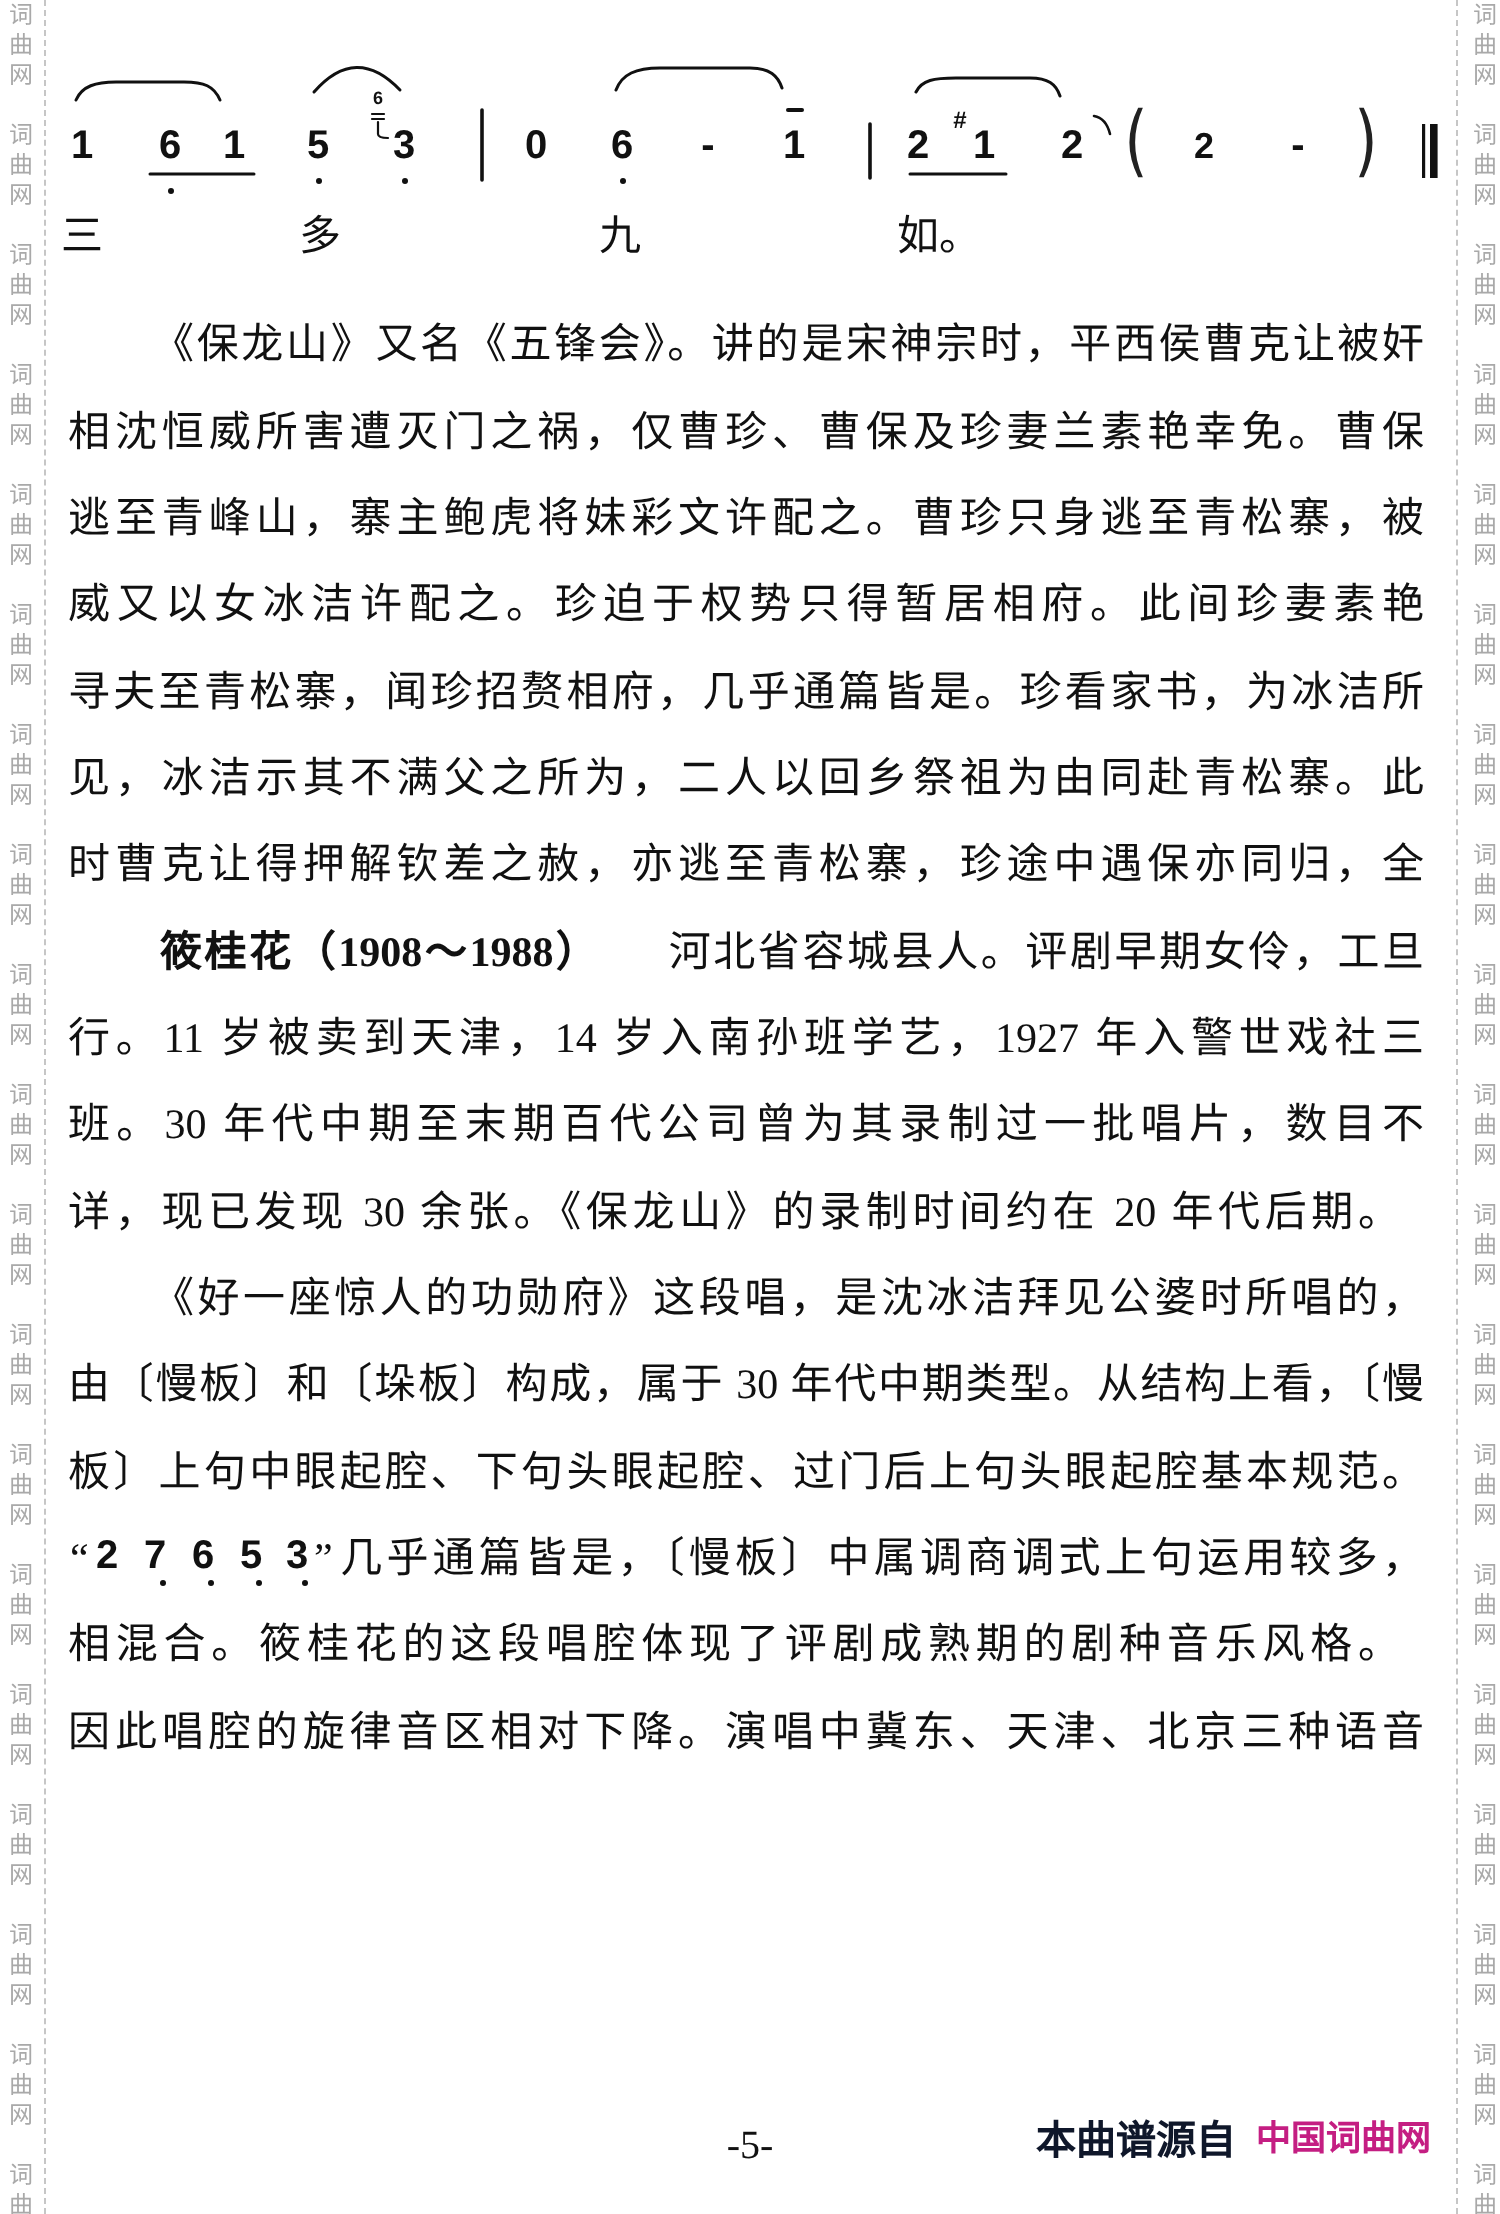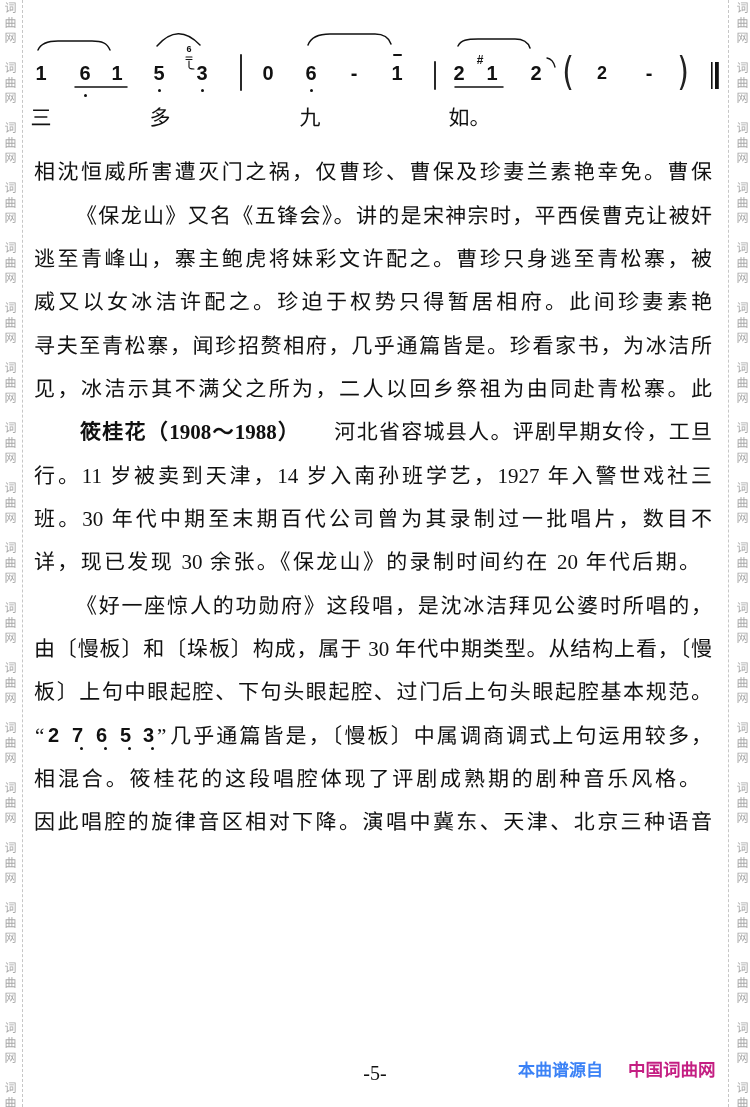--- a/index.html
+++ b/index.html
@@ -63,21 +63,21 @@
   .mq-open { position:absolute; left:1px; top:0; line-height:43px; }
   .mq-close { position:absolute; left:123px; top:0; line-height:43px; }
   .md {
     position:absolute; top:10px; width:18px; margin-left:-9px; text-align:center;
     font-family:"Liberation Sans","DejaVu Sans",sans-serif; font-weight:bold; font-size:20px; line-height:20px;
   }
   .mdot { position:absolute; top:32px; width:3px; height:3px; margin-left:-1.5px; border-radius:50%; background:#111; }
 
   
   .page-num { position:absolute; left:355px; top:1061px; width:40px; text-align:center; font-size:20px; line-height:24px; }
-  .src-label { position:absolute; left:518px; top:1059px; font-family:"DejaVu Sans",sans-serif; font-weight:bold; font-size:17px; line-height:22px; color:#3b82f6; white-space:nowrap; }
+  .src-label { position:absolute; left:518px; top:1059px; font-family:"DejaVu Sans",sans-serif; font-weight:bold; font-size:20px; line-height:22px; color:#0f172a; white-space:nowrap; }
   .src-site { position:absolute; left:628px; top:1059px; font-family:"DejaVu Sans",sans-serif; font-weight:bold; font-size:17.5px; line-height:22px; color:#c41e82; white-space:nowrap; }
 </style>
 </head>
 <body>
 
 <div class="page">
 
   <div class="margin-col margin-left">
     <div class="wm">词曲网</div>
     <div class="wm">词曲网</div>
@@ -167,26 +167,27 @@
 
     <span class="lyr" style="left:41px">三</span>
     <span class="lyr" style="left:160px">多</span>
     <span class="lyr" style="left:310px">九</span>
     <span class="lyr" style="left:459px">如。</span>
   </div>
 
   <div class="article">
 
     <div class="para">
+      <div class="line indent">《保龙山》又名《五锋会》。讲的是宋神宗时，平西侯曹克让被奸</div>
       <div class="line">相沈恒威所害遭灭门之祸，仅曹珍、曹保及珍妻兰素艳幸免。曹保</div>
-      <div class="line indent">《保龙山》又名《五锋会》。讲的是宋神宗时，平西侯曹克让被奸</div>
       <div class="line">逃至青峰山，寨主鲍虎将妹彩文许配之。曹珍只身逃至青松寨，被</div>
       <div class="line">威又以女冰洁许配之。珍迫于权势只得暂居相府。此间珍妻素艳</div>
       <div class="line">寻夫至青松寨，闻珍招赘相府，几乎通篇皆是。珍看家书，为冰洁所</div>
       <div class="line">见，冰洁示其不满父之所为，二人以回乡祭祖为由同赴青松寨。此</div>
+      <div class="line">时曹克让得押解钦差之赦，亦逃至青松寨，珍途中遇保亦同归，全</div>
     </div>
 
     <div class="para">
       <div class="line indent2"><b class="bio-name">筱桂花（1908～1988）</b><span>河北省容城县人。评剧早期女伶，工旦</span></div>
       <div class="line">行。11 岁被卖到天津，14 岁入南孙班学艺，1927 年入警世戏社三</div>
       <div class="line">班。30 年代中期至末期百代公司曾为其录制过一批唱片，数目不</div>
       <div class="line near-full">详，现已发现 30 余张。《保龙山》的录制时间约在 20 年代后期。</div>
     </div>
 
     <div class="para">

